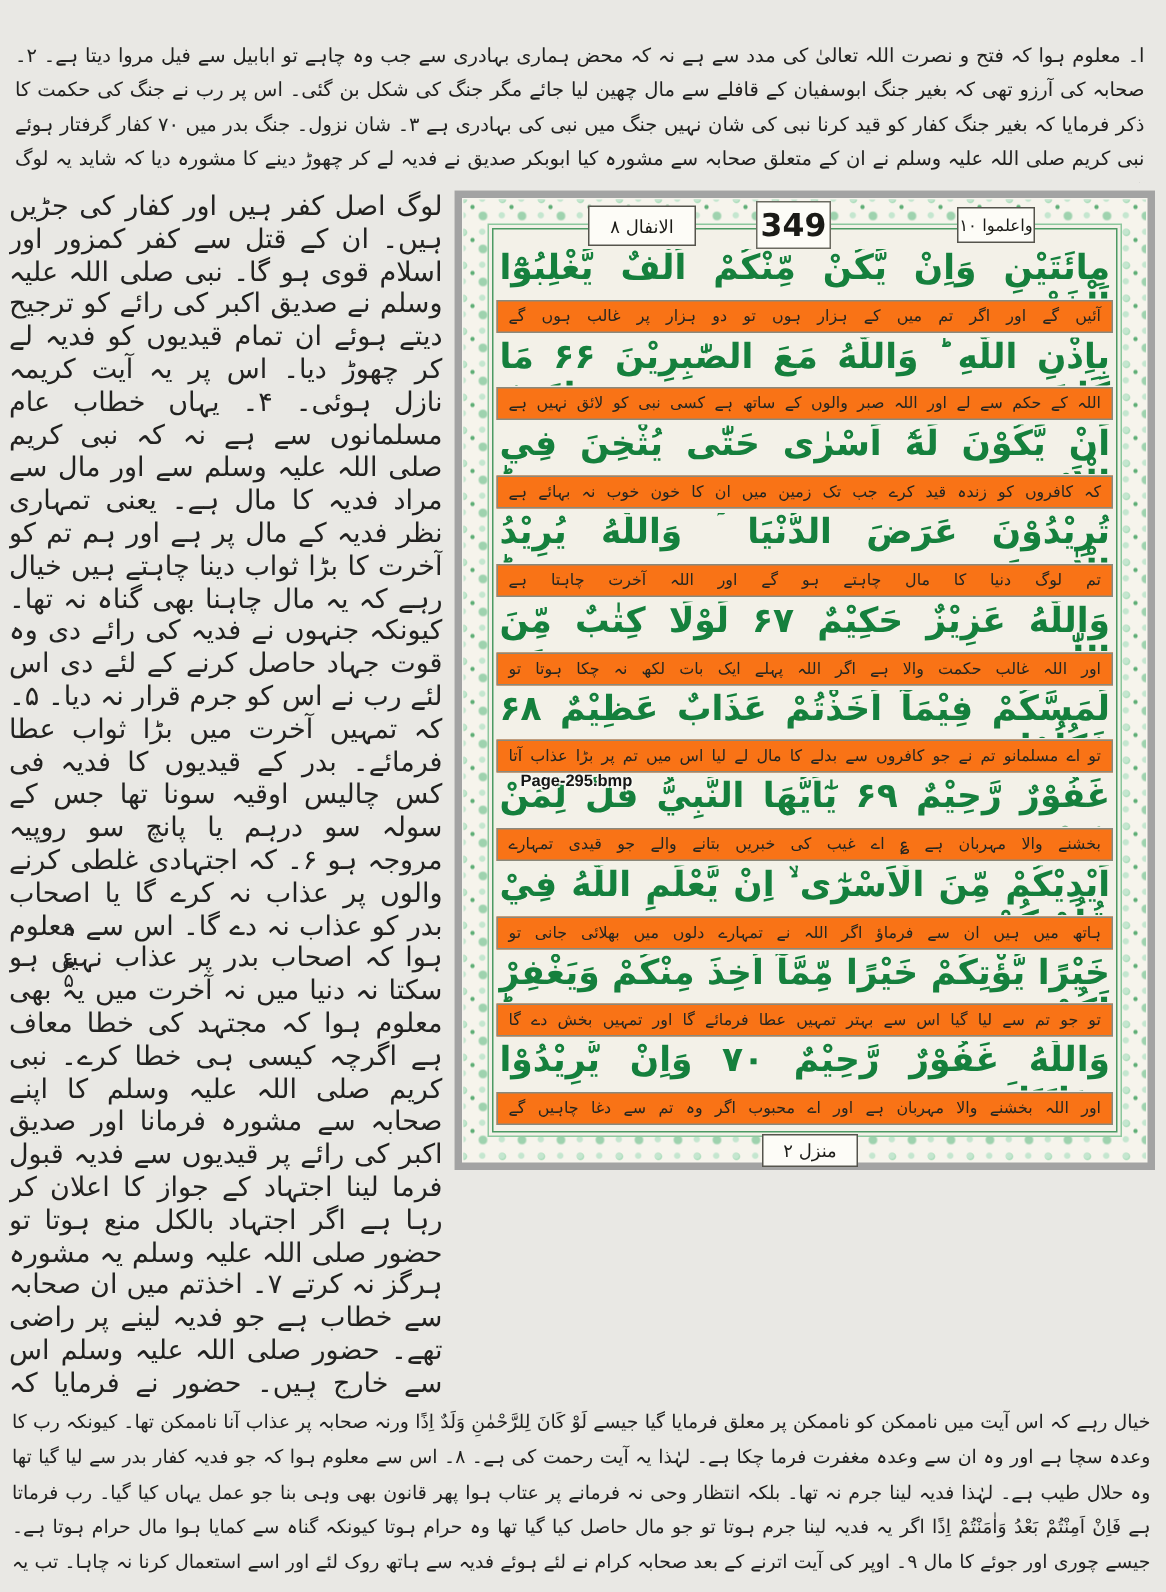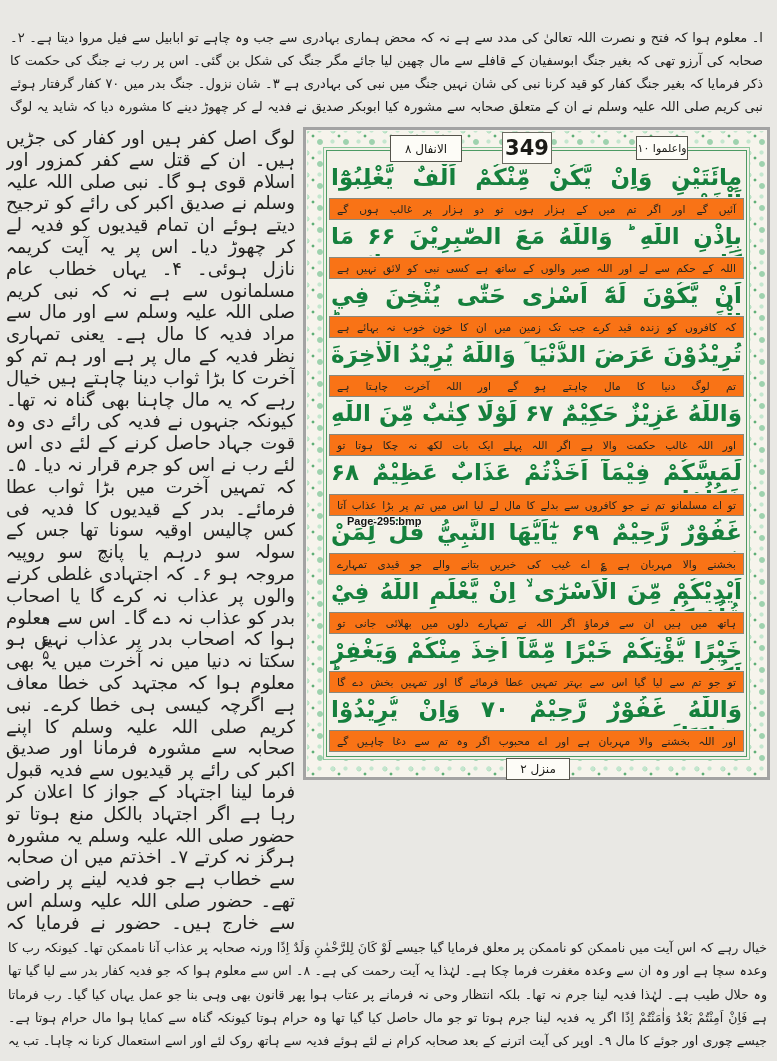--- a/index.html
+++ b/index.html
@@ -39,21 +39,21 @@
   .margin-marks{
     position:absolute;left:42px;top:612px;
     font-size:13px;line-height:17px;
     white-space:pre-line;text-align:center;color:#222;
   }
 
   
   .frame{
     position:absolute;left:303px;top:127px;width:467px;height:653px;
     background:#f7f5ee;
-    border:3px solid #a3a3a3;
+    border:5px solid #a3a3a3;
     box-sizing:border-box;
   }
   .border-ring{
     position:absolute;inset:1px;
     background-color:#f6f4ec;
     background-image:
       radial-gradient(circle, #9ed2ae 2.4px, rgba(158,210,174,0) 3.4px),
       radial-gradient(circle, #c4e6cf 1.7px, rgba(196,230,207,0) 2.5px),
       radial-gradient(circle, #aeddbc 2px, rgba(174,221,188,0) 2.9px),
       radial-gradient(circle, #5fae76 1px, rgba(95,174,118,0) 1.8px);

